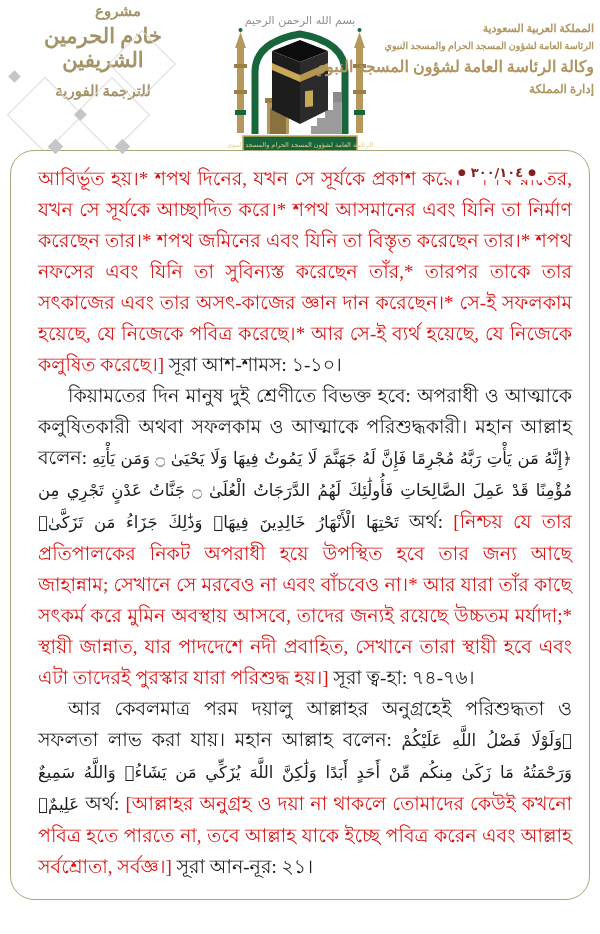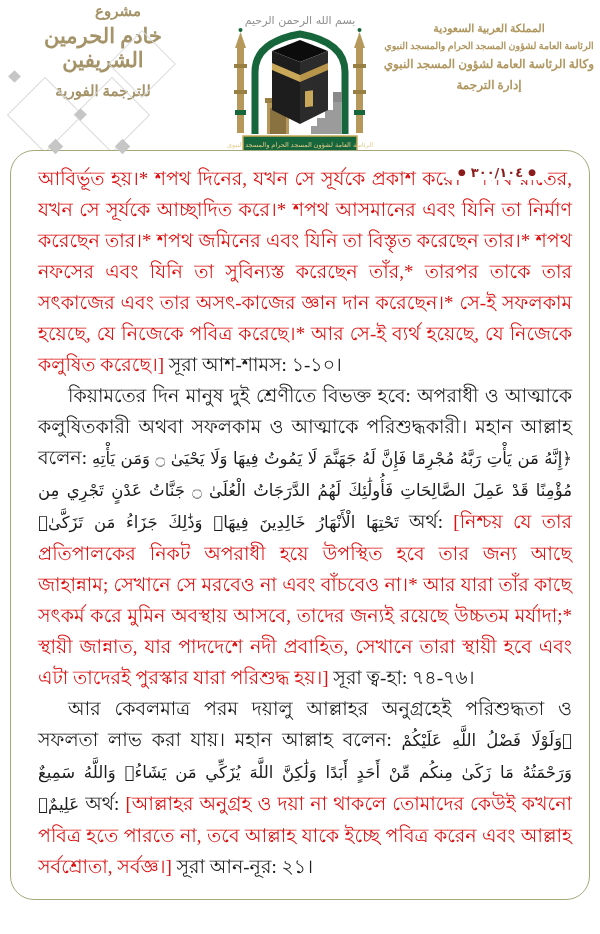--- a/index.html
+++ b/index.html
@@ -19,25 +19,25 @@
   .logo-left .l1{font-size:15px;font-weight:bold;margin-right:-30px;}
   .logo-left .l2{font-size:21px;font-weight:bold;letter-spacing:-0.5px;margin-top:4px;}
   .logo-left .l3{font-size:15px;font-weight:bold;margin-top:10px;}
   .orn{position:absolute;border:1px solid #dcdcdc;transform:rotate(45deg);}
   .orn-dot{position:absolute;background:#c6c6c6;transform:rotate(45deg);z-index:3;}
 
   
   .emblem{position:absolute;left:215px;top:6px;width:170px;height:150px;}
 
   
-  .org-titles{position:absolute;right:6px;top:22px;width:210px;text-align:center;
+  .org-titles{position:absolute;right:6px;top:22px;width:210px;text-align:right;
     color:#b0965f;direction:rtl;font-weight:bold;}
   .org-titles .r1{font-size:11px;}
   .org-titles .r2{font-size:9.5px;margin-top:5px;white-space:nowrap;}
-  .org-titles .r3{font-size:12px;margin-top:6px;white-space:nowrap;}
+  .org-titles .r3{font-size:16px;margin-top:6px;white-space:nowrap;}
   .org-titles .r4{font-size:16px;margin-top:6px;}
   .org-titles .r5{font-size:12px;margin-top:6px;}
 
   
   .doc-number{position:absolute;top:141px;right:52px;z-index:5;background:#fff;
     padding:0 7px;color:#8b1c1c;font-weight:bold;font-size:13px;
     font-family:"DejaVu Sans",sans-serif;direction:rtl;margin-top:24px;}
   .doc-number .dot{color:#8b1c1c;font-size:9px;vertical-align:2px;padding:0 5px;}
 
   
@@ -137,21 +137,21 @@
           <rect x="28" y="130" width="114" height="15" fill="#17663b" stroke="#c9a85a" stroke-width="1.5"></rect>
           <text x="85" y="141" text-anchor="middle" font-size="6.5" fill="#e3cd8d" font-family="DejaVu Sans, sans-serif" direction="rtl">الرئاسة العامة لشؤون المسجد الحرام والمسجد النبوي</text>
         </g>
       </svg>
     </div>
 
     <div class="org-titles">
       <div class="r1">المملكة العربية السعودية</div>
       <div class="r2">الرئاسة العامة لشؤون المسجد الحرام والمسجد النبوي</div>
       <div class="r3">وكالة الرئاسة العامة لشؤون المسجد النبوي</div>
-      <div class="r5">إدارة الترجمة</div>
+      <div class="r5">إدارة المملكة</div>
     </div>
   </div>
 
   <div class="doc-number"><span class="dot">●</span><span>٣٠٠/١٠٤</span><span class="dot">●</span></div>
 
   <main class="content-box">
 
     <p class="para"><span class="red">আবির্ভূত হয়।* শপথ দিনের, যখন সে সূর্যকে প্রকাশ করে।* শপথ রাতের, যখন সে সূর্যকে আচ্ছাদিত করে।* শপথ আসমানের এবং যিনি তা নির্মাণ করেছেন তার।* শপথ জমিনের এবং যিনি তা বিস্তৃত করেছেন তার।* শপথ নফসের এবং যিনি তা সুবিন্যস্ত করেছেন তাঁর,* তারপর তাকে তার সৎকাজের এবং তার অসৎ-কাজের জ্ঞান দান করেছেন।* সে-ই সফলকাম হয়েছে, যে নিজেকে পবিত্র করেছে।* আর সে-ই ব্যর্থ হয়েছে, যে নিজেকে কলুষিত করেছে।]</span><span> সূরা আশ-শামস: ১-১০।</span></p>
 
     <p class="para indent"><span>কিয়ামতের দিন মানুষ দুই শ্রেণীতে বিভক্ত হবে: অপরাধী ও আত্মাকে কলুষিতকারী অথবা সফলকাম ও আত্মাকে পরিশুদ্ধকারী। মহান আল্লাহ বলেন: </span><span class="arabic">﴿إِنَّهُ مَن يَأْتِ رَبَّهُ مُجْرِمًا فَإِنَّ لَهُ جَهَنَّمَ لَا يَمُوتُ فِيهَا وَلَا يَحْيَىٰ ۝ وَمَن يَأْتِهِ مُؤْمِنًا قَدْ عَمِلَ الصَّالِحَاتِ فَأُولَٰئِكَ لَهُمُ الدَّرَجَاتُ الْعُلَىٰ ۝ جَنَّاتُ عَدْنٍ تَجْرِي مِن تَحْتِهَا الْأَنْهَارُ خَالِدِينَ فِيهَاۚ وَذَٰلِكَ جَزَاءُ مَن تَزَكَّىٰ﴾</span><span> অর্থ: </span><span class="red">[নিশ্চয় যে তার প্রতিপালকের নিকট অপরাধী হয়ে উপস্থিত হবে তার জন্য আছে জাহান্নাম; সেখানে সে মরবেও না এবং বাঁচবেও না।* আর যারা তাঁর কাছে সৎকর্ম করে মুমিন অবস্থায় আসবে, তাদের জন্যই রয়েছে উচ্চতম মর্যাদা;* স্থায়ী জান্নাত, যার পাদদেশে নদী প্রবাহিত, সেখানে তারা স্থায়ী হবে এবং এটা তাদেরই পুরস্কার যারা পরিশুদ্ধ হয়।]</span><span> সূরা ত্ব-হা: ৭৪-৭৬।</span></p>

